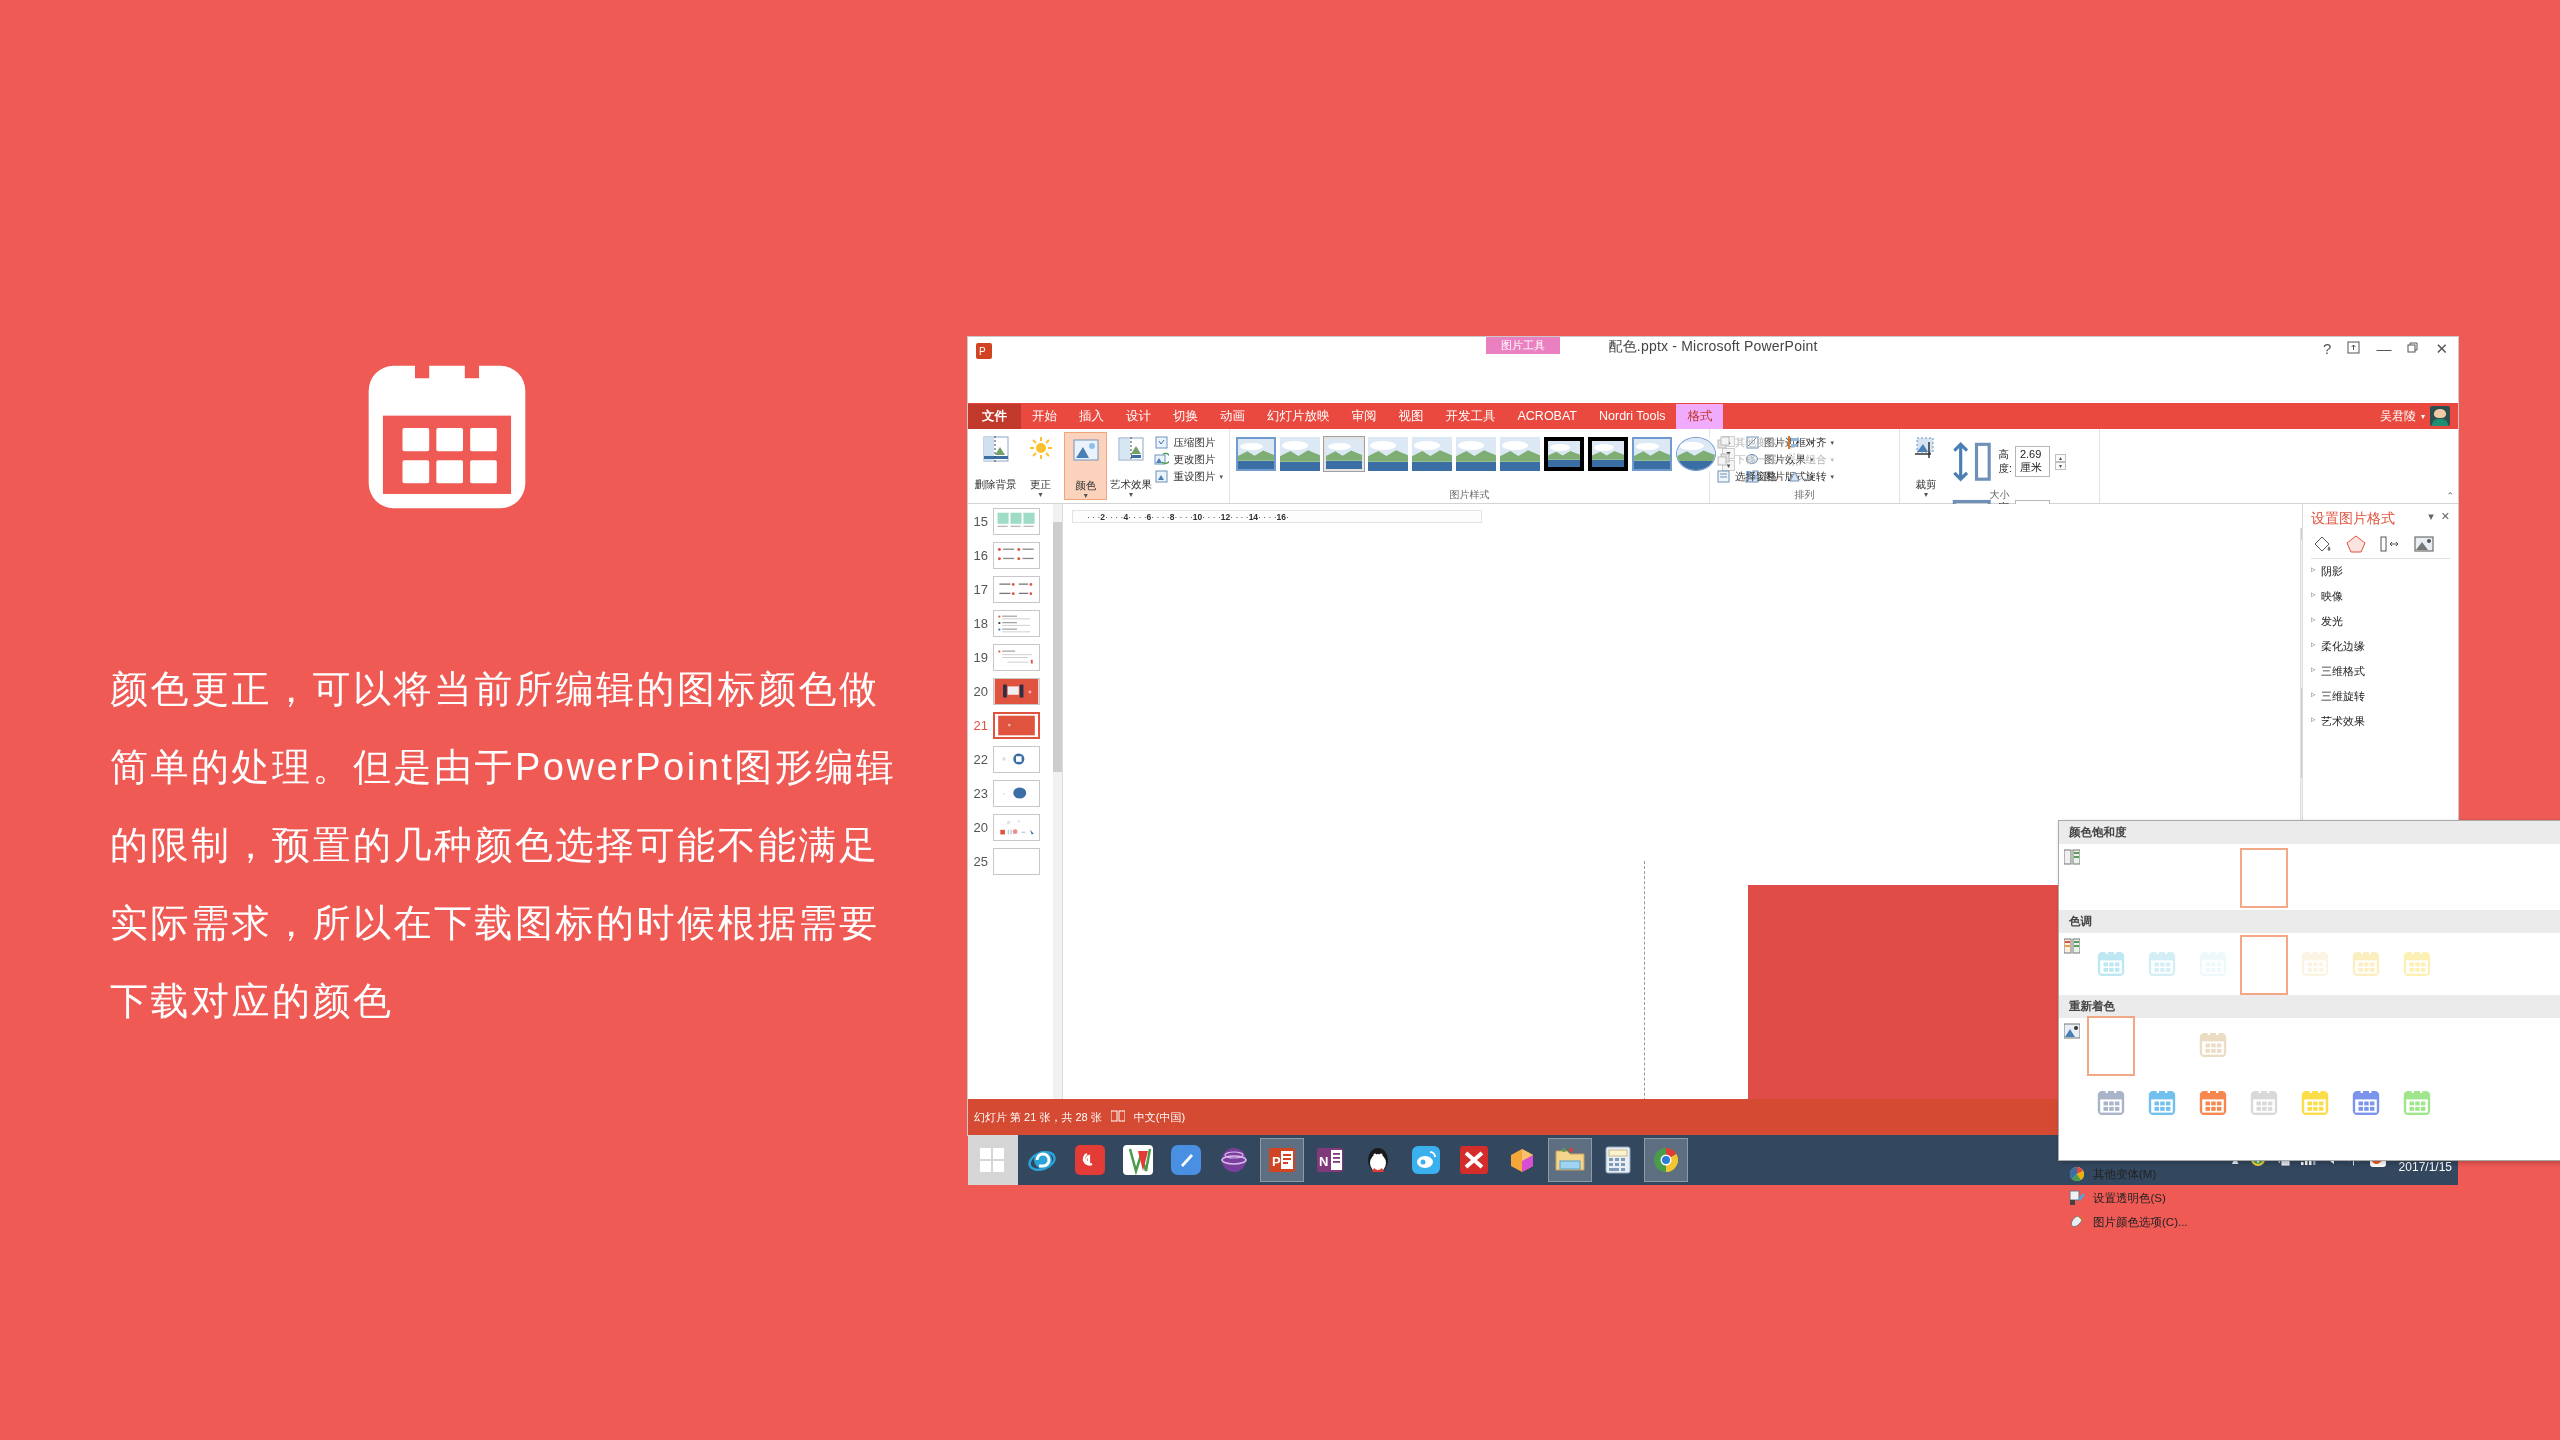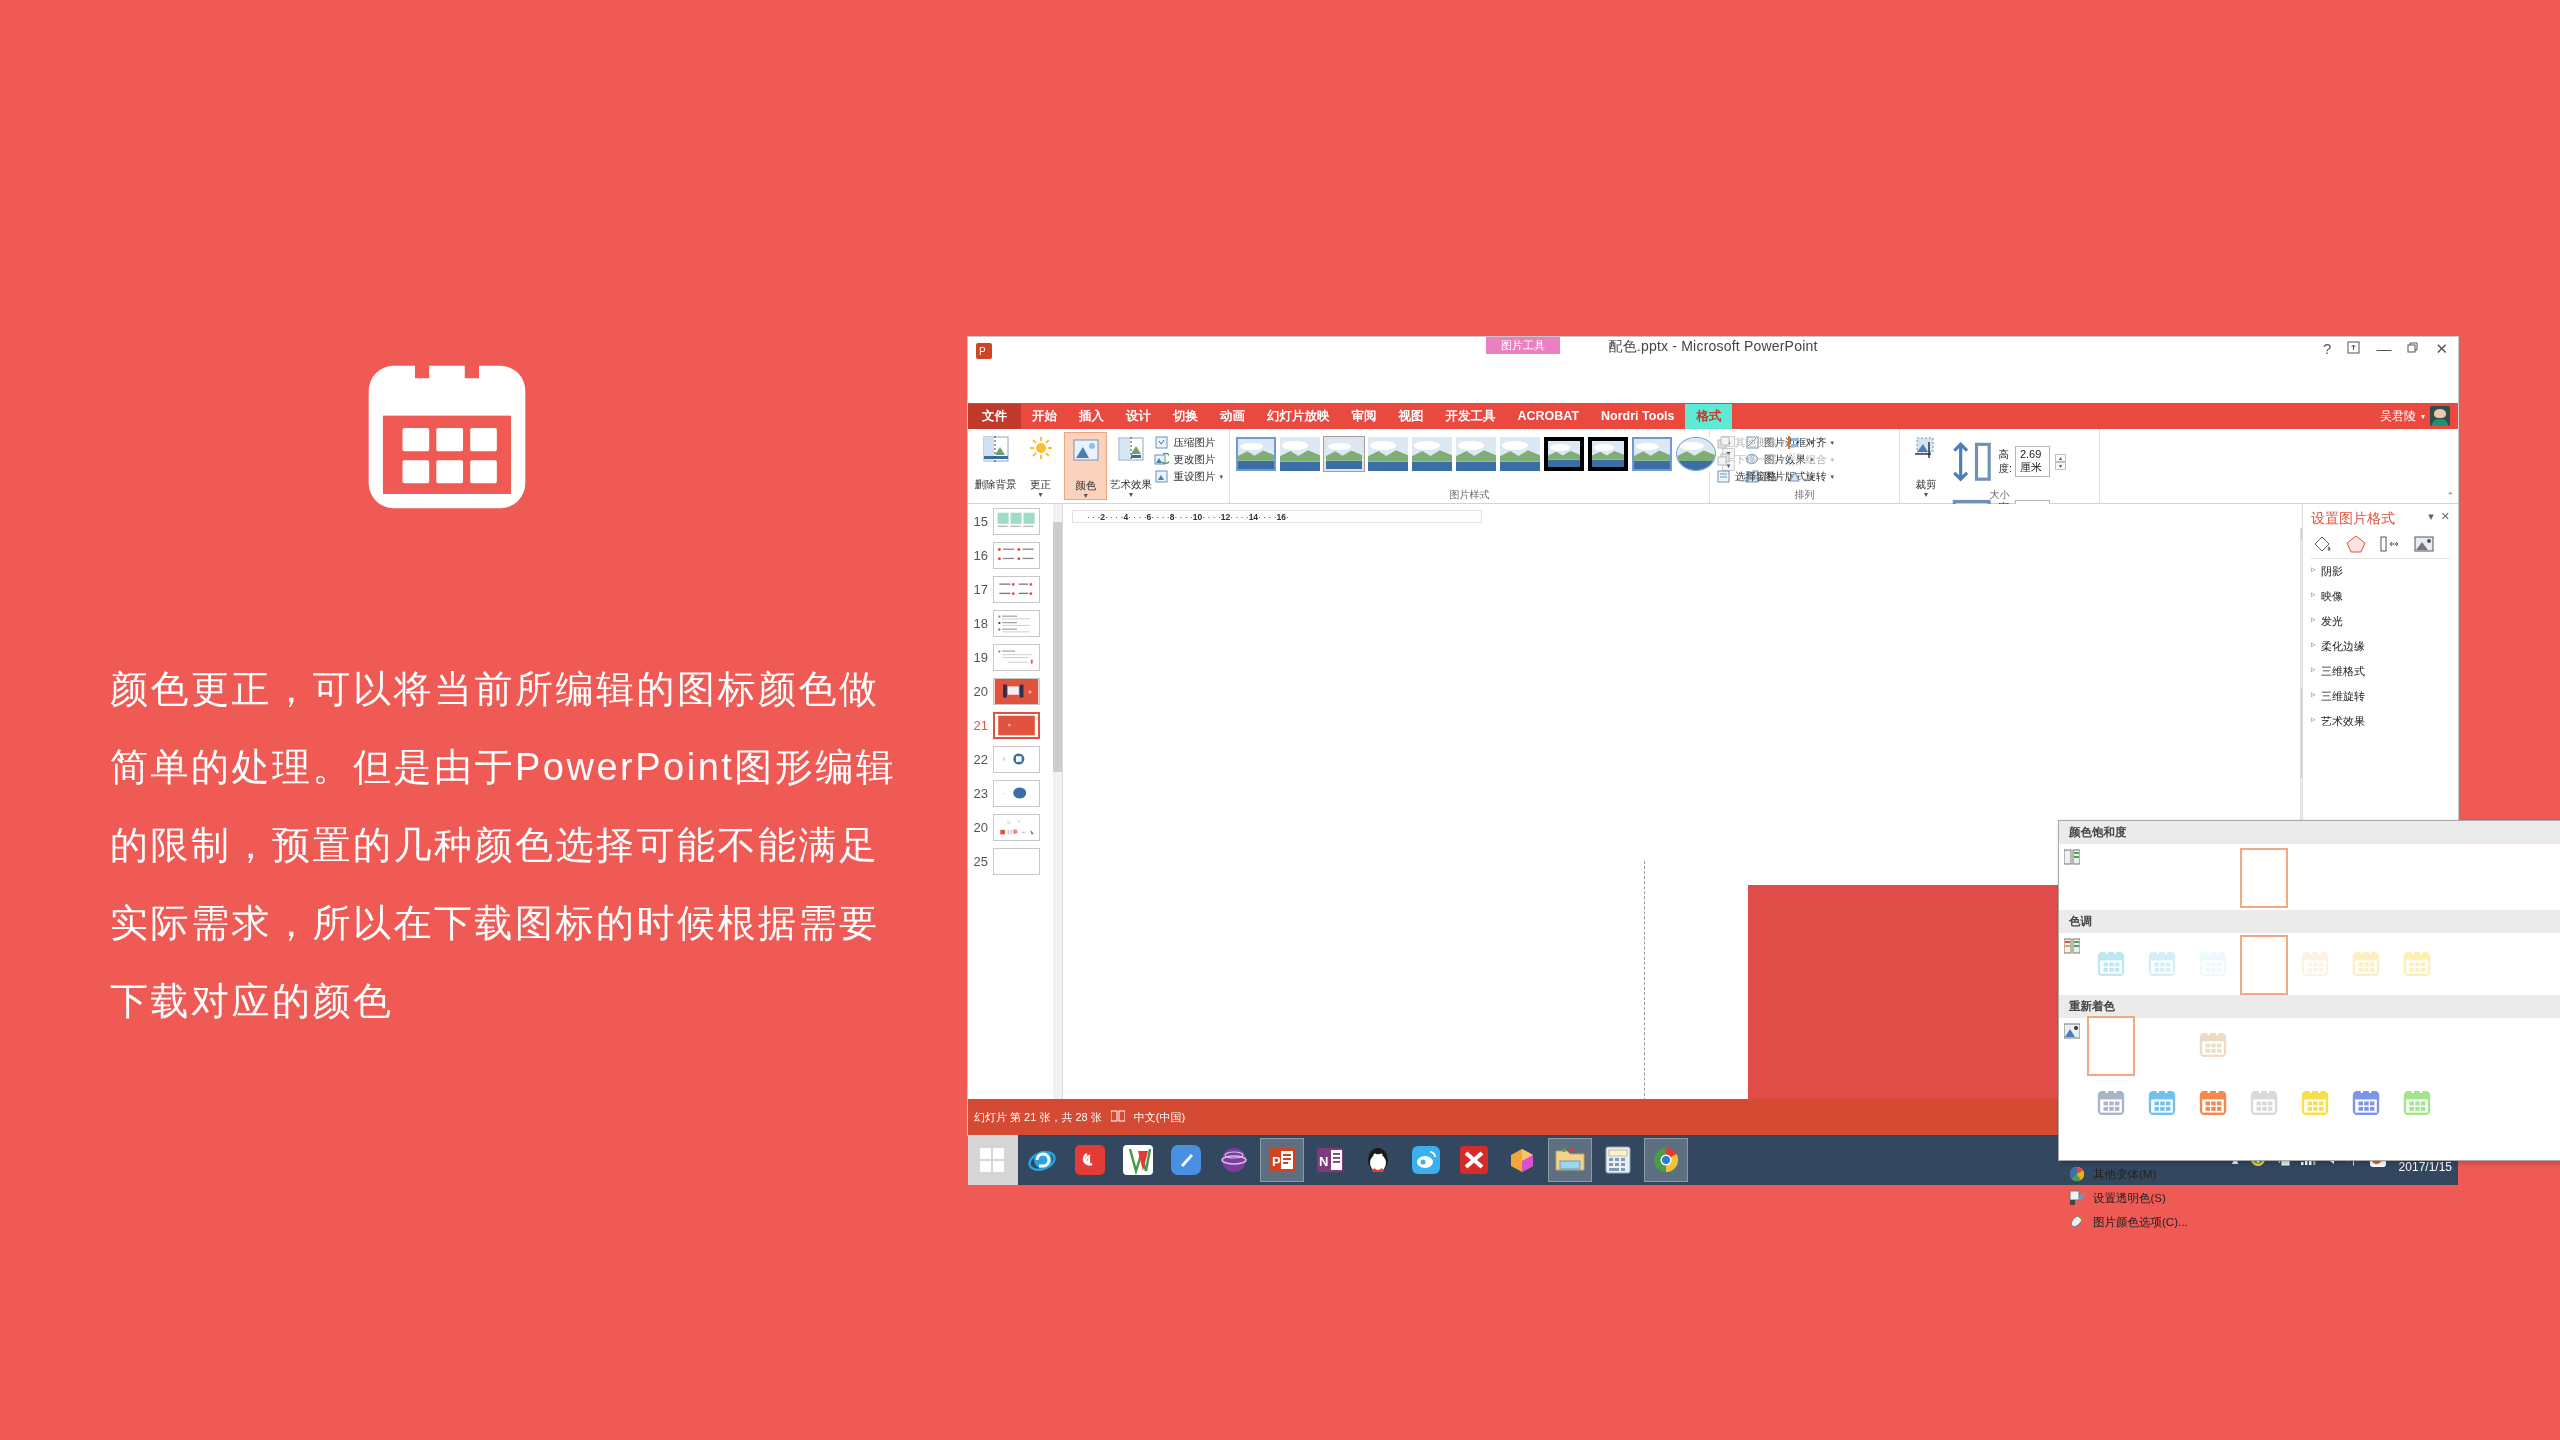--- a/index.html
+++ b/index.html
@@ -40,24 +40,24 @@
     position:absolute; left:518px; top:0px; width:74px; height:17px;
     background:#ea80c0; color:#fff; font-size:11px; text-align:center; line-height:17px;
   }
 
   
   #tab-strip {
     position:relative; height:26px; background:#e9493f;
     display:flex; align-items:flex-end; padding-left:0px;margin-top:36px;
   }
   .tab {
-    font-size:12.5px; color:#ffffff; padding:4px 11px 5px; line-height:16px; white-space:nowrap;font-weight:bold;
+    font-size:12.5px; color:#ffffff; padding:4px 11px 5px; line-height:16px; white-space:nowrap;
   }
   .tab.file { background:#c0392b; font-weight:bold; padding:4px 14px 5px; }
-  .tab.active-ctx { background:#5eead4; color:#c0392b; }
+  .tab.active-ctx { background:#f0abfc; color:#c0392b; }
   #user-zone {
     position:absolute; right:8px; top:3px; display:flex; align-items:center; gap:5px; color:#fff; font-size:12px;
   }
   #avatar {
     width:20px; height:20px; background:#2f4f4f; border-radius:2px; overflow:hidden; position:relative;
   }
   #avatar:before { content:""; position:absolute; left:4px; top:3px; width:12px; height:9px; background:#f0c9a8; border-radius:50% 50% 40% 40%; }
   #avatar:after  { content:""; position:absolute; left:2px; bottom:0; width:16px; height:7px; background:#1f8f74; border-radius:6px 6px 0 0; }
 
   

